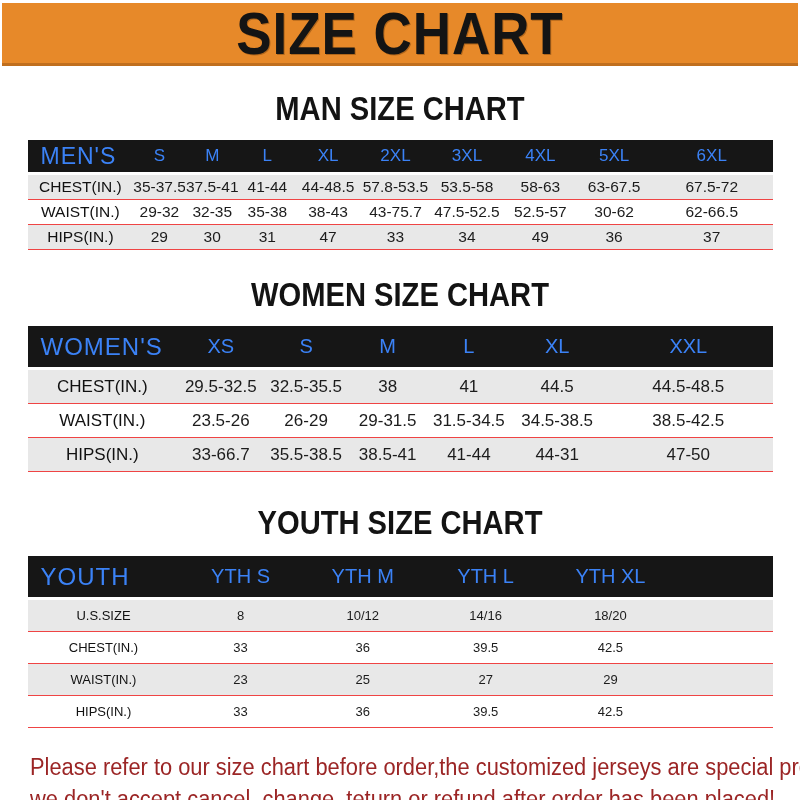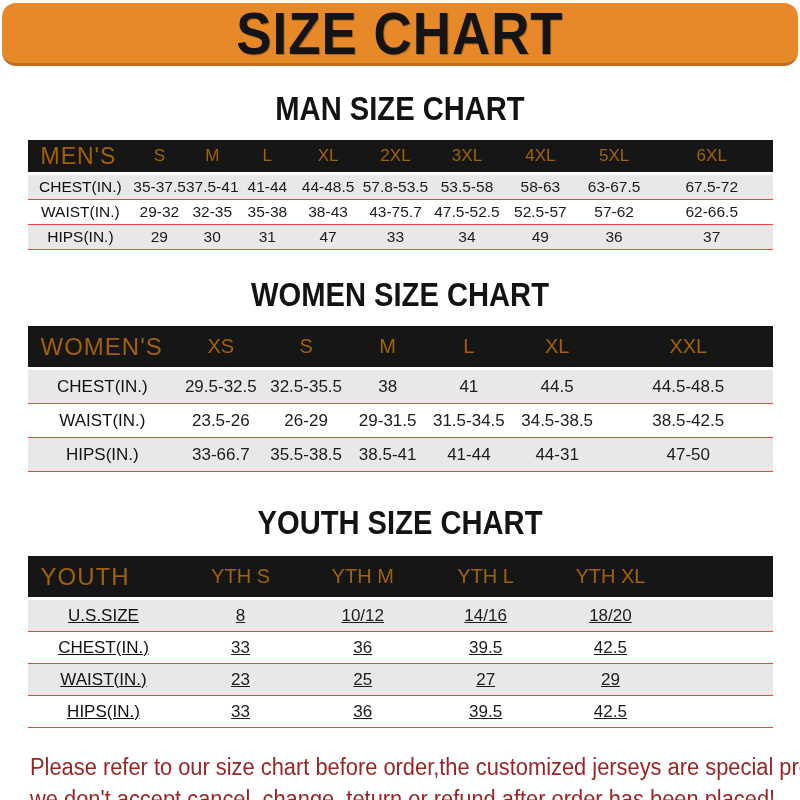--- a/index.html
+++ b/index.html
@@ -9,21 +9,21 @@
     font-family: "Liberation Sans", sans-serif;
     color: #1c1c1c;
     overflow: hidden;
   }
   
   .banner {
     margin: 3px 2px 0 2px;
     height: 60px;
     background: #e78929;
     border-bottom: 3px solid #c06f1e;
-    border-radius: 14px;
+    border-radius: 0;
     display: flex; align-items: center; justify-content: center;
   }
   .banner-title {
     font-size: 54px;
     font-weight: bold;
     letter-spacing: 1px;
     color: #141414;
     transform: scale(0.98, 1.08);
     text-shadow: 1px 1px 0 rgba(80,40,0,0.35);
     white-space: nowrap;
@@ -44,21 +44,21 @@
   .heading-youth { margin-top: 33px; margin-bottom: 15px; }
   
   table.size-table {
     width: 745px;
     margin: 0 auto;
     border-collapse: collapse;
     table-layout: fixed;
   }
   table.size-table thead tr {
     background: #161616;
-    color: #a16207;
+    color: #3b82f6;
   }
   table.size-table th, table.size-table td {
     text-align: center;
     padding: 0;
     white-space: nowrap;
     overflow: hidden;
   }
   table.size-table thead th {
     border-bottom: 3px solid #ffffff;
     font-weight: normal;
@@ -70,21 +70,21 @@
     letter-spacing: 1px;
   }
   
   table.men thead th { height: 32px; font-size: 17px; }
   table.men .bar-label { font-size: 23px; }
   table.men td { height: 24px; font-size: 15.5px; }
   
   table.women thead th, table.youth thead th { height: 41px; font-size: 20px; margin-left: 24px; }
   table.women .bar-label, table.youth .bar-label { font-size: 24px; }
   table.women td { height: 33px; font-size: 17px; }
-  table.youth td { height: 31px; font-size: 17px; text-decoration: underline; }
+  table.youth td { height: 31px; font-size: 13px; }
   tr.gray  { background: #e8e8e8; }
   tr.white { background: #ffffff; }
   table.size-table tbody tr { border-bottom: 1px solid #ef4444; }
   td.row-label { color: #111; }
   
   .footer {
     margin: 23px 0 0 30px;
   }
   .footer-line {
     display: inline-block;
@@ -147,21 +147,21 @@
     </tr>
     <tr class="white">
       <td class="row-label">WAIST(IN.)</td>
       <td>29-32</td>
       <td>32-35</td>
       <td>35-38</td>
       <td>38-43</td>
       <td>43-75.7</td>
       <td>47.5-52.5</td>
       <td>52.5-57</td>
-      <td>57-62</td>
+      <td>30-62</td>
       <td>62-66.5</td>
     </tr>
     <tr class="gray">
       <td class="row-label">HIPS(IN.)</td>
       <td>29</td>
       <td>30</td>
       <td>31</td>
       <td>47</td>
       <td>33</td>
       <td>34</td>

